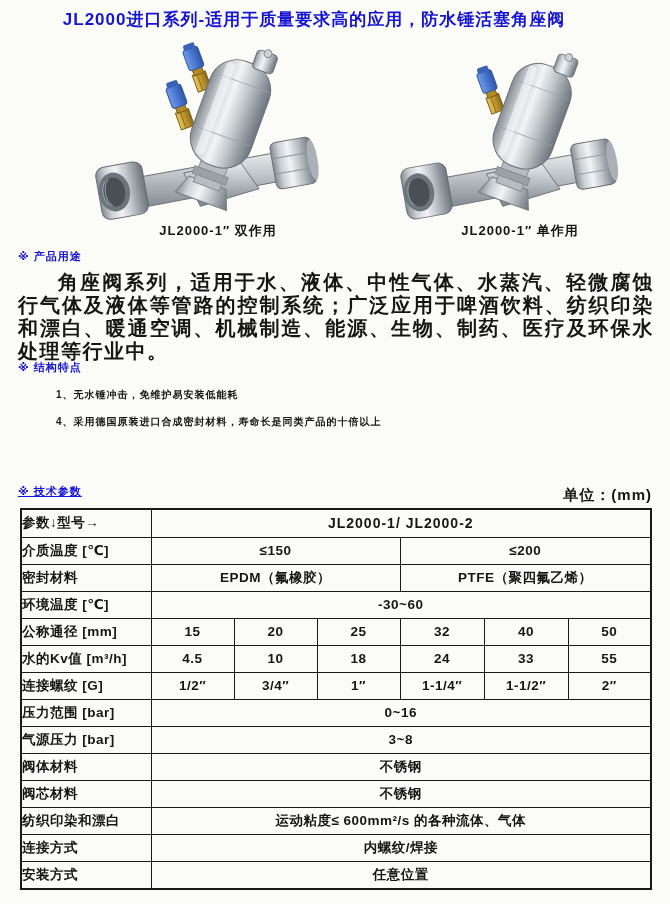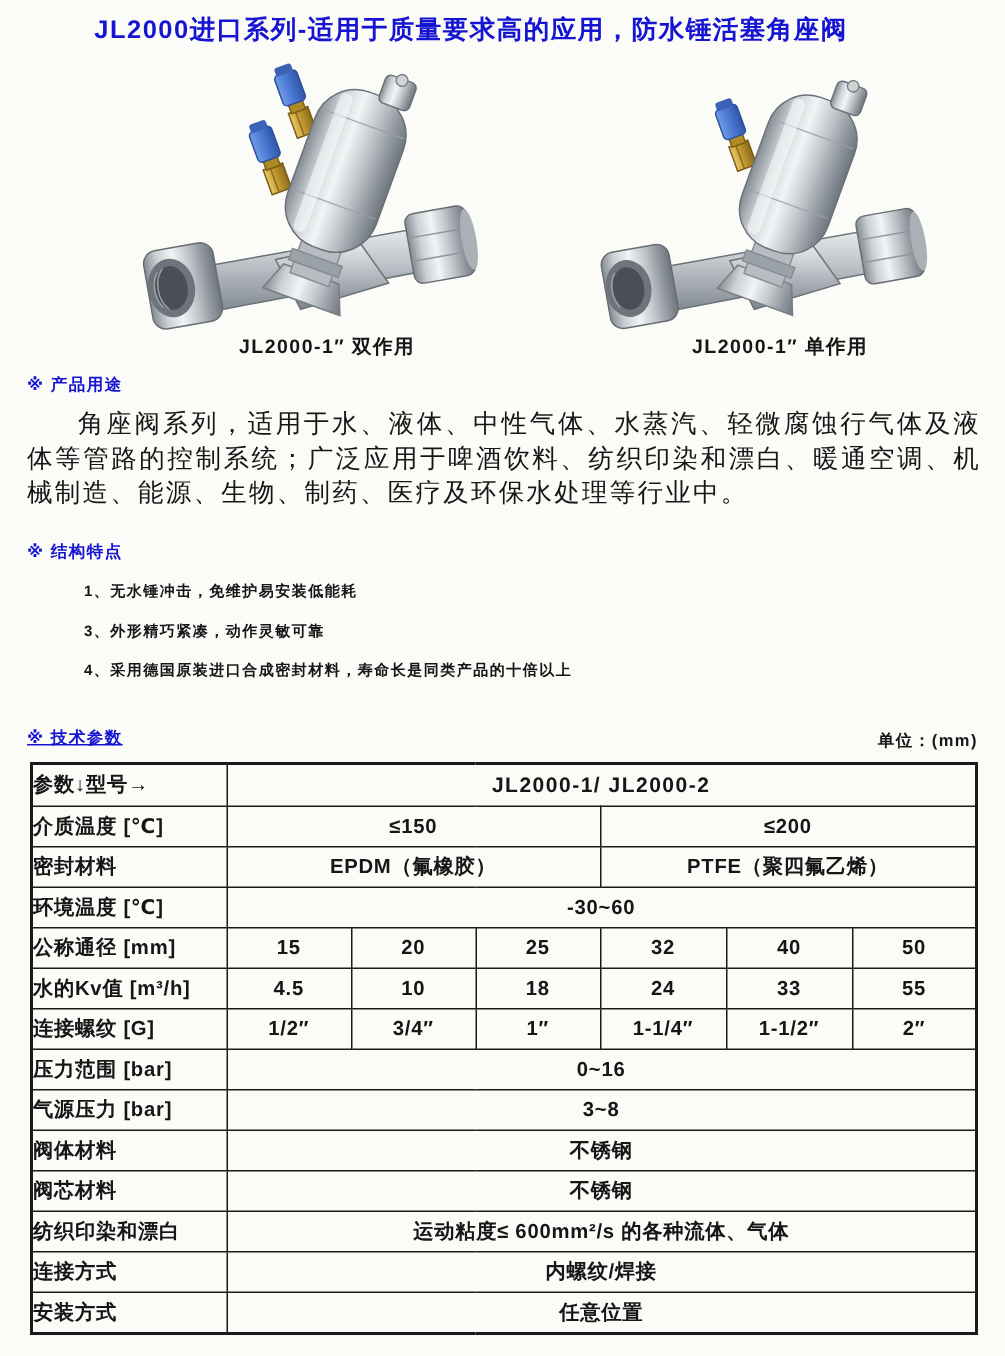--- a/index.html
+++ b/index.html
@@ -26,32 +26,32 @@
   .figure .caption{
     margin-top:2px;font-size:13px;font-weight:bold;letter-spacing:1px;white-space:nowrap;
   }
   .sec-head{
     position:absolute;left:18px;font-size:11px;font-weight:bold;color:var(--blue);
     letter-spacing:1px;white-space:nowrap;
   }
   #usage-head{top:249px;}
   #usage-para{
     position:absolute;left:18px;top:271px;width:636px;
-    font-size:17px;font-weight:normal;line-height:23px;letter-spacing:1.5px;
+    font-size:20px;font-weight:bold;line-height:23px;letter-spacing:1.5px;
     text-indent:2em;text-align:justify;
   }
   #features-head{top:360px;}
   .features{
     position:absolute;left:56px;top:382px;width:600px;
     font-size:10px;font-weight:bold;letter-spacing:1px;
   }
   .features div{line-height:26.5px;white-space:nowrap;}
   #specs-head{top:484px;text-decoration:underline;}
   .unit-note{
-    position:absolute;right:18px;top:486px;font-size:11px;font-weight:bold;
+    position:absolute;right:18px;top:486px;font-size:15px;font-weight:bold;
     color:var(--ink);letter-spacing:1px;white-space:nowrap;
   }
   table.specs{
     position:absolute;left:20px;top:508px;width:630px;height:382px;
     border-collapse:collapse;table-layout:fixed;
     border:2px solid var(--border);
     font-size:13.5px;font-weight:bold;color:var(--ink);
   }
   table.specs td{
     border:1px solid var(--border);height:26px;padding:0;
@@ -181,21 +181,20 @@
   </svg>
   <div class="caption">JL2000-1″ 单作用</div>
 </div>
 
 <div class="sec-head" id="usage-head">※ 产品用途</div>
 <div id="usage-para">角座阀系列，适用于水、液体、中性气体、水蒸汽、轻微腐蚀行气体及液体等管路的控制系统；广泛应用于啤酒饮料、纺织印染和漂白、暖通空调、机械制造、能源、生物、制药、医疗及环保水处理等行业中。</div>
 
 <div class="sec-head" id="features-head">※ 结构特点</div>
 <div class="features">
   <div>1、无水锤冲击，免维护易安装低能耗</div>
-  <div>3、外形精巧紧凑，动作灵敏可靠</div>
   <div>4、采用德国原装进口合成密封材料，寿命长是同类产品的十倍以上</div>
 </div>
 
 <div class="sec-head" id="specs-head">※ 技术参数</div>
 <div class="unit-note">单位：(mm)</div>
 
 <table class="specs">
   <colgroup>
     <col style="width:130px">
     <col style="width:83px">

